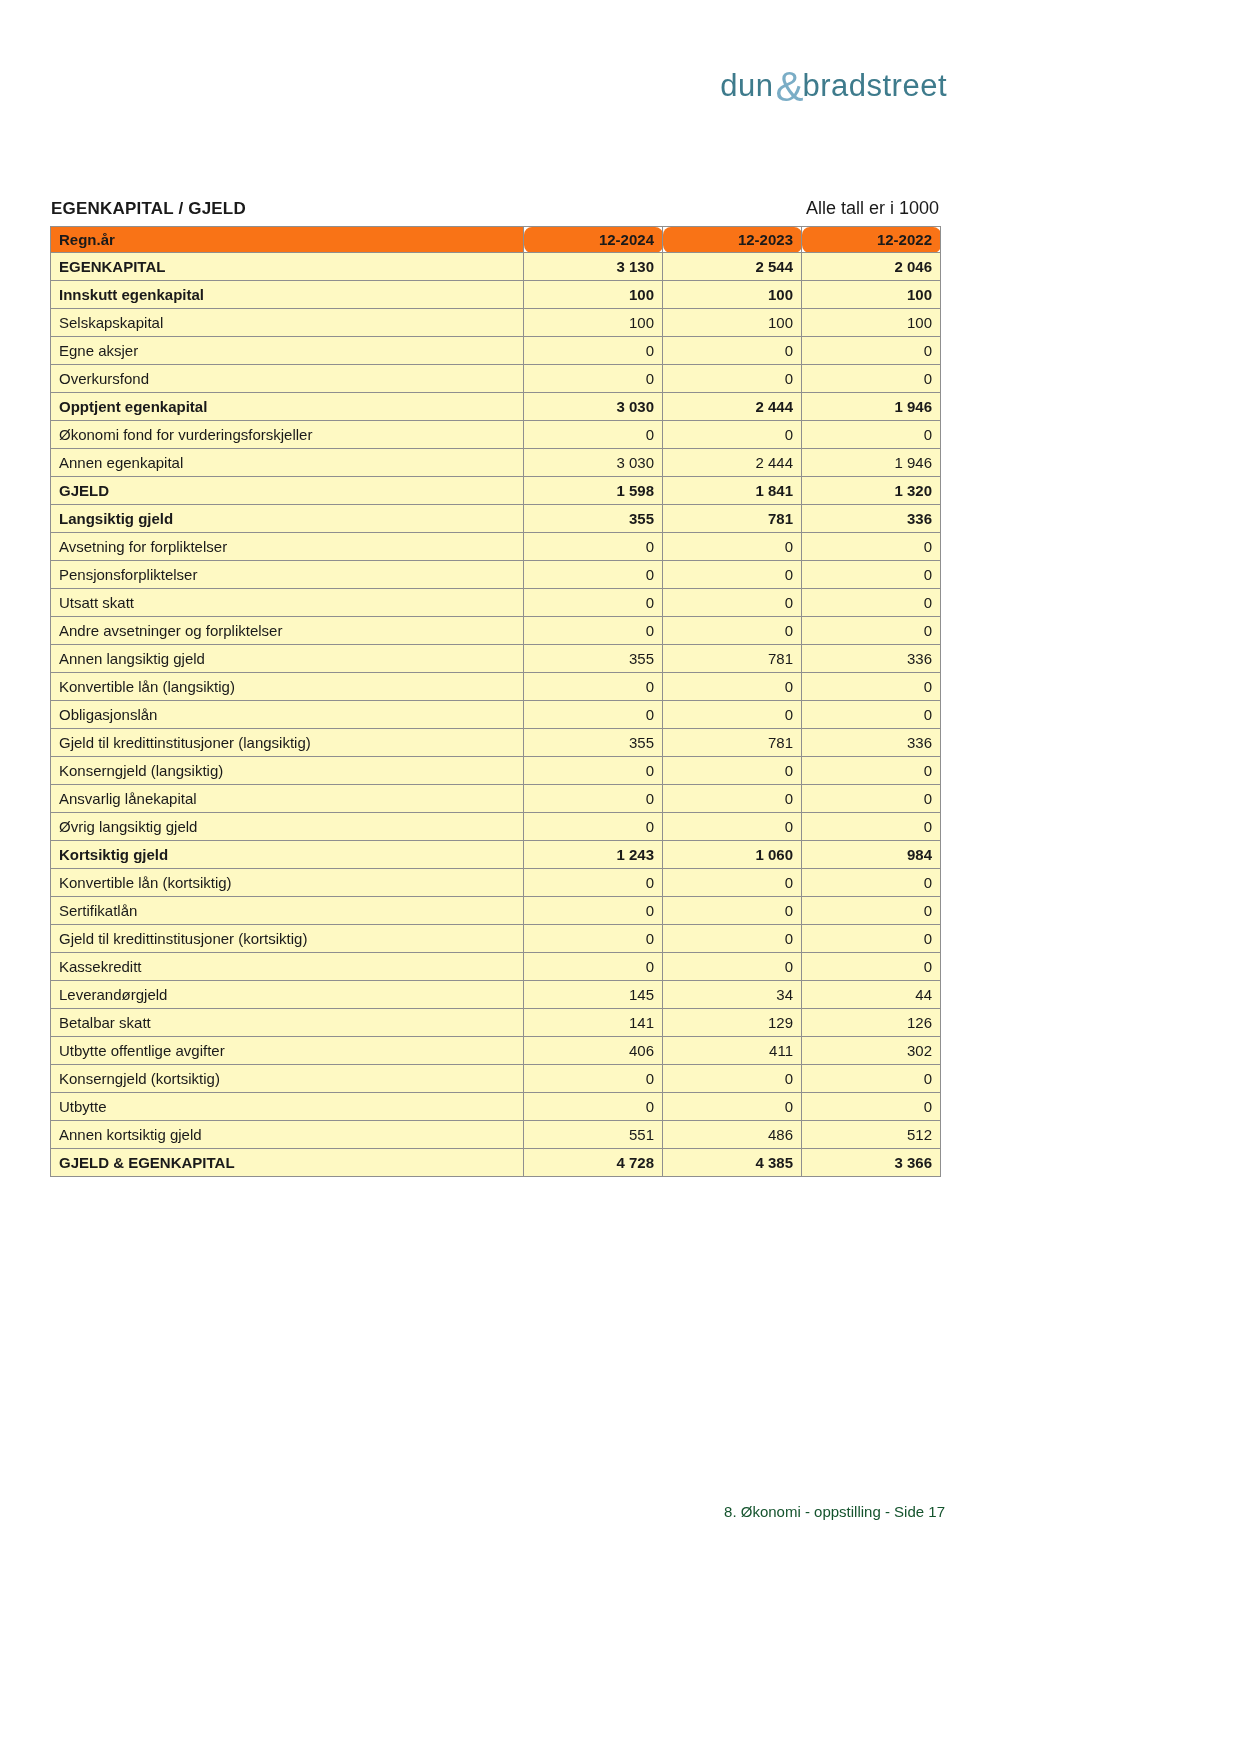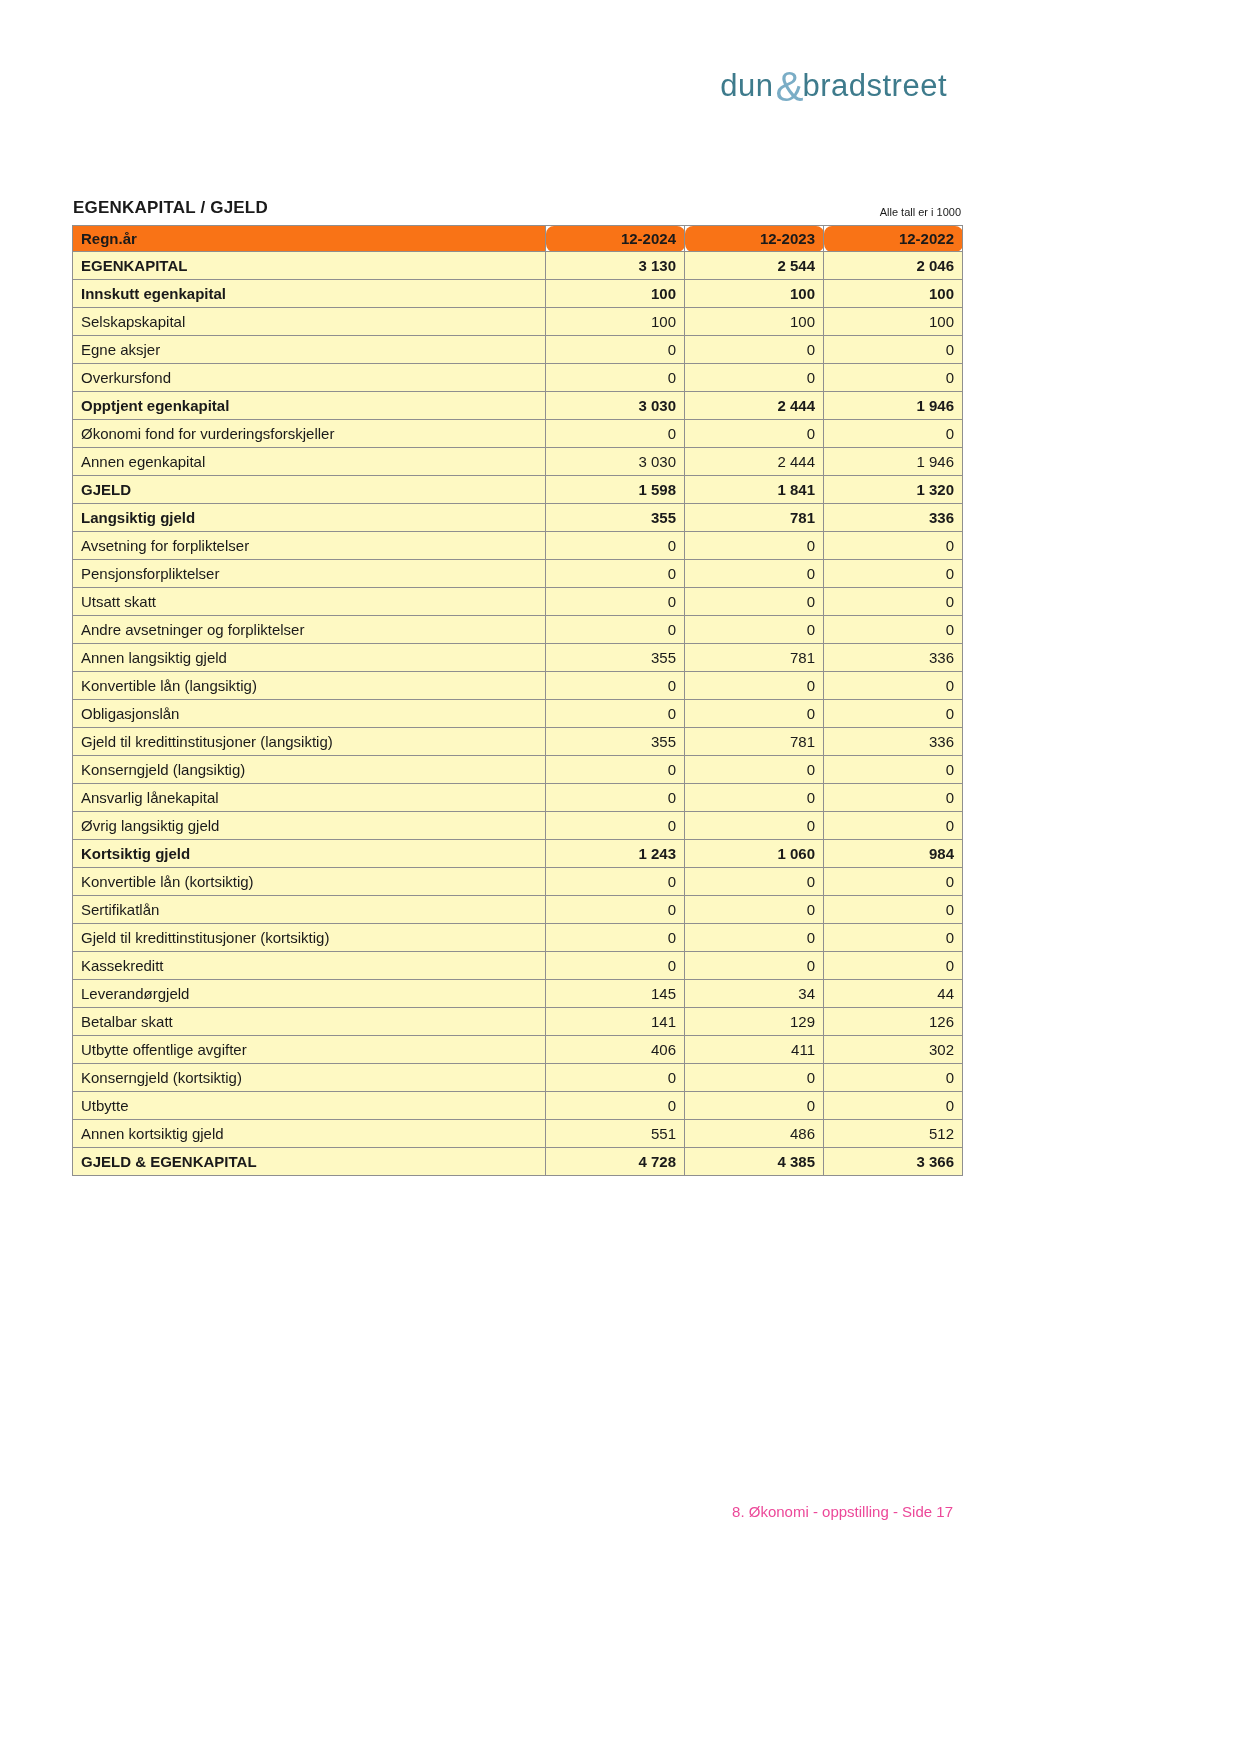--- a/index.html
+++ b/index.html
@@ -38,38 +38,38 @@
     color: #7aadc6;
     font-weight: 400;
     margin: 0 -1px 0 2px;
     vertical-align: -5px;
     display: inline-block;
   }
 
   
   .content {
     position: absolute;
-    left: 72px;
+    left: 50px;
     top: 198px;
     width: 890px;
   }
   .title-line {
     display: flex;
     justify-content: space-between;
     align-items: flex-end;
     margin-bottom: 7px;
     padding: 0 1px;
   }
   .title-line .title {
     font-size: 17px;
     font-weight: bold;
     letter-spacing: 0.2px;
   }
   .title-line .note {
-    font-size: 11px;
+    font-size: 18px;
     font-weight: 400;
     text-align: center;
   }
 
   
   table.balance {
     border-collapse: collapse;
     width: 890px;
     table-layout: fixed;
     font-size: 15px;
@@ -91,23 +91,23 @@
   }
   table.balance thead th.num { text-align: right; border-radius: 8px; }
   table.balance td.num { text-align: right; }
   table.balance tr.bold td { font-weight: bold; }
   table.balance tbody tr { background: #fef9c3; }
 
   
   .footer {
     position: absolute;
     top: 1503px;
-    right: 288px;
+    right: 296px;
     font-size: 15px;
-    color: #ec4899;
+    color: #14532d;
   }
 </style>
 </head>
 <body>
 
 <div class="page">
 
   <div class="logo">
     <span class="word">dun</span><span class="amp">&amp;</span><span class="word">bradstreet</span>
   </div>

